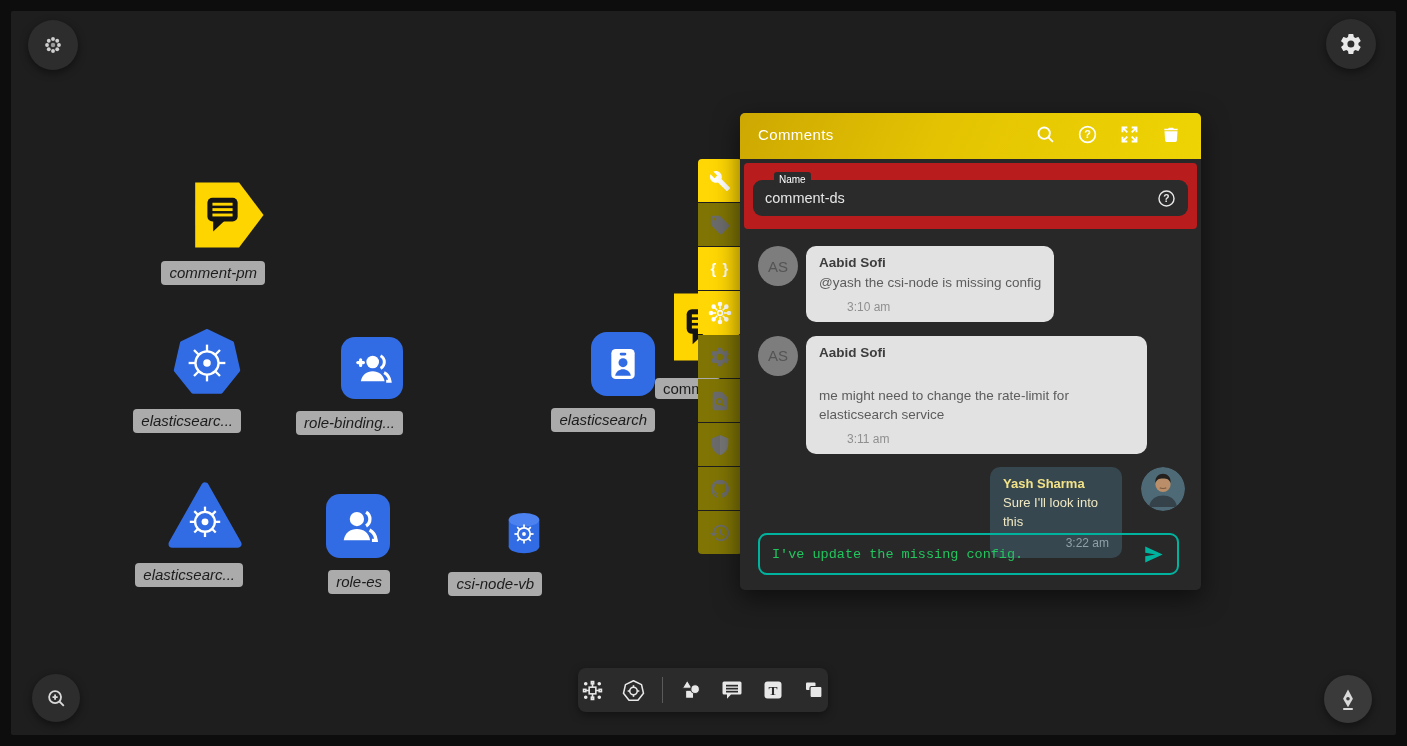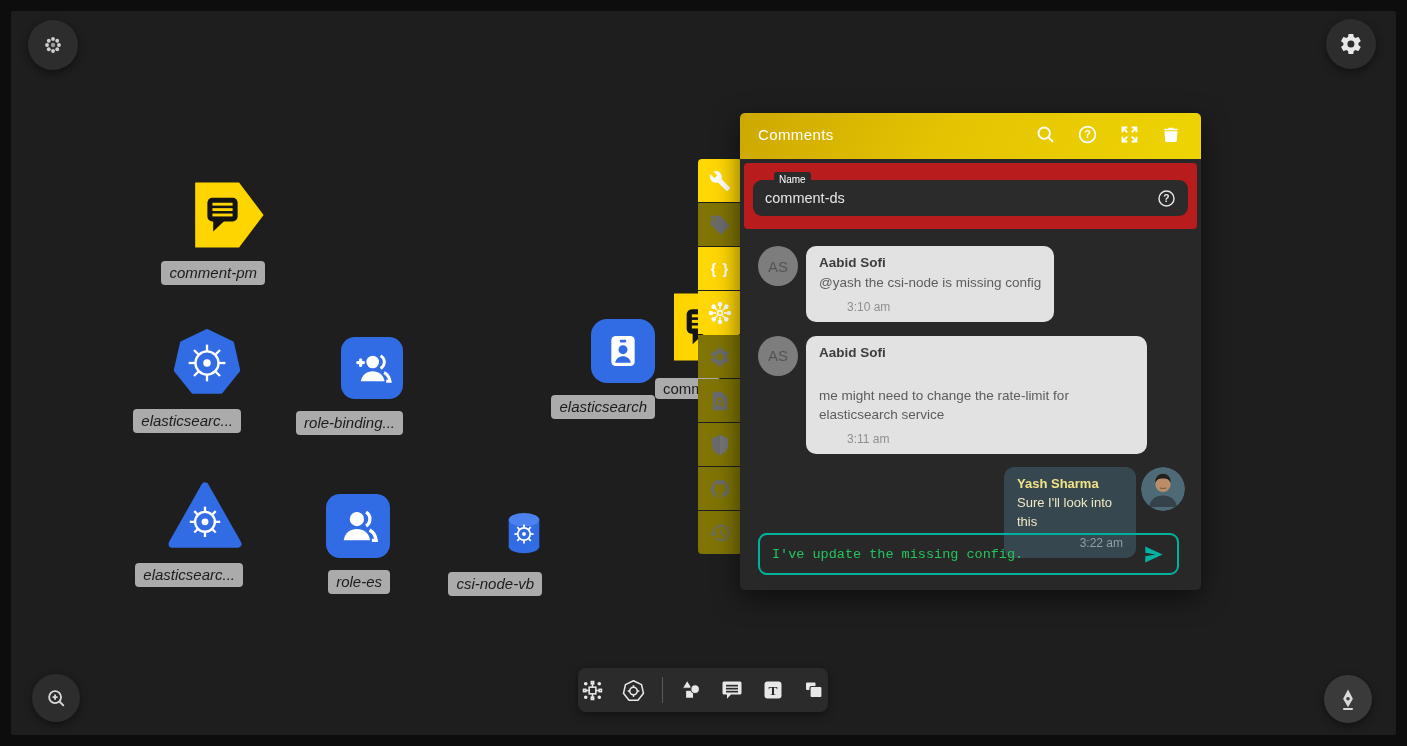--- a/index.html
+++ b/index.html
@@ -21,21 +21,21 @@
 
   
   .node { position:absolute; display:flex; flex-direction:column; align-items:flex-end; z-index:2; cursor:pointer;font-style:italic; }
   .node .lbl { margin-top:12px; background:#ababab; color:#1c1c1c; border-radius:4px;
     padding:2px 8px; font-size:15px; line-height:1.3; white-space:nowrap; }
   .rsq { border-radius:14px; background:#326CE5; display:flex; align-items:center; justify-content:center; }
 
   #node-comment-pm { left:147px; top:181px; width:118px; }
   #node-es-1 { left:126px; top:329px; width:115px; }
   #node-role-binding { left:283px; top:337px; width:120px; }
-  #node-elasticsearch { left:545px; top:319px; width:110px; }
+  #node-elasticsearch { left:545px; top:332px; width:110px; }
   #node-es-2 { left:131px; top:479px; width:112px; }
   #node-role-es { left:320px; top:494px; width:70px; }
   #node-csi { left:432px; top:512px; width:110px; }
   #node-csi .lbl { margin-top:16px; }
   #node-comment { left:558px; top:501px; width:80px; }
 
   #node-selected { position:absolute; left:670px; top:292px; z-index:3; cursor:pointer; }
   #node-selected-label { position:absolute; left:655px; top:378px; width:66px; overflow:hidden;
     background:#ababab; color:#1c1c1c; border-radius:4px; padding:2px 8px; font-size:15px;
     white-space:nowrap; z-index:3; }
@@ -73,21 +73,21 @@
   .avatar-initials { width:40px; height:40px; border-radius:50%; background:#7d7d7d;
     color:#545454; font-size:15px; display:flex; align-items:center; justify-content:center;
     flex-shrink:0; }
   .bubble { background:#e2e2e2; border-radius:10px; padding:9px 13px 8px; }
   .bubble .author { font-weight:bold; color:#3d3d3d; font-size:13.5px; margin-bottom:3px; }
   .bubble .text { color:#5c5c5c; font-size:13.5px; line-height:1.45; }
   .bubble .time { color:#8f8f8f; font-size:12px; margin-top:7px;margin-left:28px; }
   .msg2 { margin-top:14px; }
   .msg2 .bubble { width:341px; }
   .msg2 .gap { height:23px; }
-  .msg3 { margin-top:13px; justify-content:flex-end; gap:5px; }
+  .msg3 { margin-top:13px; justify-content:flex-end; gap:19px; }
   .bubble.dark { background:#37474f; width:132px; }
   .bubble.dark .author { color:#f2e387; font-size:13px; }
   .bubble.dark .text { color:#efe8c2; font-size:13px; }
   .bubble.dark .time { color:#90a0a8; text-align:right; margin-top:5px; }
   .avatar-photo { width:44px; height:44px; border-radius:50%; overflow:hidden; flex-shrink:0; }
 
   .chat-input { position:absolute; left:18px; right:22px; bottom:15px; height:42px;
     border:2px solid #00B39F; border-radius:9px; display:flex; align-items:center;
     padding:0 12px; }
   .chat-input input { flex:1; background:transparent; border:none; outline:none;

